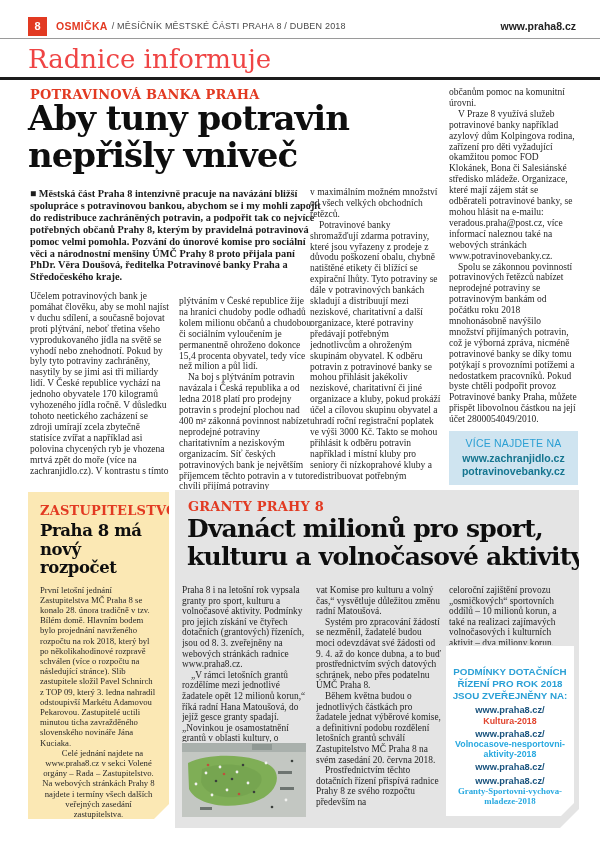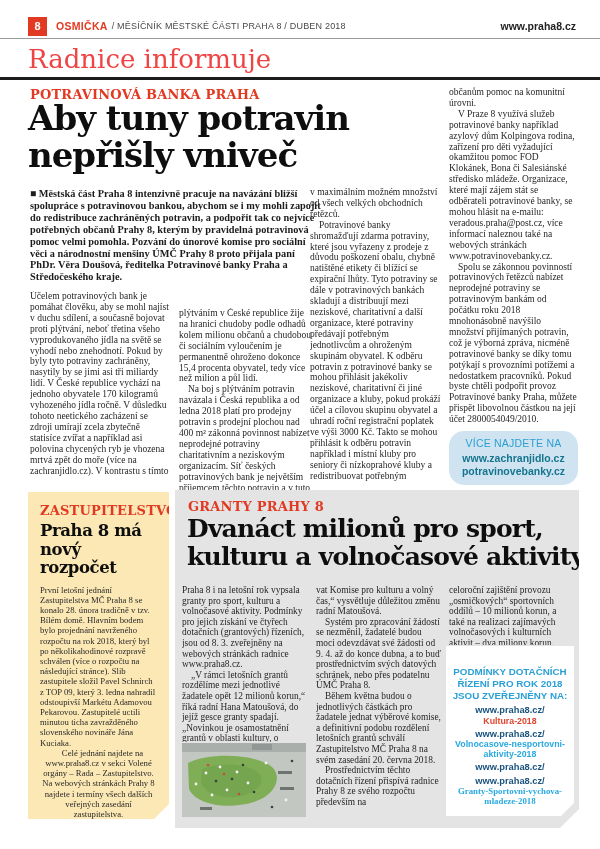--- a/index.html
+++ b/index.html
@@ -21,27 +21,27 @@
   .kicker{font-family:"DejaVu Serif",serif;font-weight:bold;color:#e23a22;font-size:13px;letter-spacing:.2px;}
   .kicker-main{position:absolute;left:30px;top:87px;}
   .headline{position:absolute;left:28px;top:100px;width:350px;font-family:"DejaVu Serif",serif;
       font-weight:bold;color:#0e0e0e;font-size:34px;line-height:37px;letter-spacing:-1px;}
   .lead{position:absolute;left:30px;top:188px;width:291px;height:97px;overflow:hidden;
       font-weight:bold;font-size:10.3px;line-height:11.9px;color:#1c1c1c;}
   .bodycol{position:absolute;overflow:hidden;font-size:9.5px;line-height:10.9px;color:#262626;}
   .bodycol p{margin:0;}
   .bodycol p.indent{text-indent:9px;}
   #col1{left:30px;top:291px;width:139px;height:202px;}
-  #col2{left:179px;top:308px;width:133px;height:202px;}
+  #col2{left:179px;top:296px;width:133px;height:202px;}
   #col3{left:310px;top:187px;width:131px;height:306px;}
   #col4{left:449px;top:87px;width:129px;height:341px;}
   .byline{text-align:right;font-size:8.5px;color:#555;margin-top:1px;}
   
   .more-box{position:absolute;left:449px;top:431px;width:129px;background:#cfe4f0;
-      text-align:center;padding:6px 2px 7px;box-sizing:border-box;border-radius:15px;}
+      text-align:center;padding:6px 2px 7px;box-sizing:border-box;}
   .more-title{font-family:"Liberation Sans",sans-serif;color:#2b9fd3;font-size:10.5px;letter-spacing:.2px;margin-bottom:3px;}
   .more-link{font-family:"Liberation Sans",sans-serif;color:#15758f;font-weight:bold;font-size:10.5px;line-height:13px;cursor:pointer;}
   
   .cream-box{position:absolute;left:28px;top:492px;width:141px;height:327px;background:#fbe8b4;
       box-sizing:border-box;padding:11px 12px;
       clip-path:polygon(0 0,100% 0,100% calc(100% - 15px),calc(100% - 15px) 100%,0 100%);}
   .cream-title{font-family:"DejaVu Serif",serif;font-weight:bold;color:#0e0e0e;
       font-size:16.5px;line-height:18.5px;letter-spacing:-.4px;margin:4px 0 7px;}
   .cream-body{font-size:8.7px;line-height:10.2px;color:#2a2a2a;}
   .cream-body p{margin:0;}

